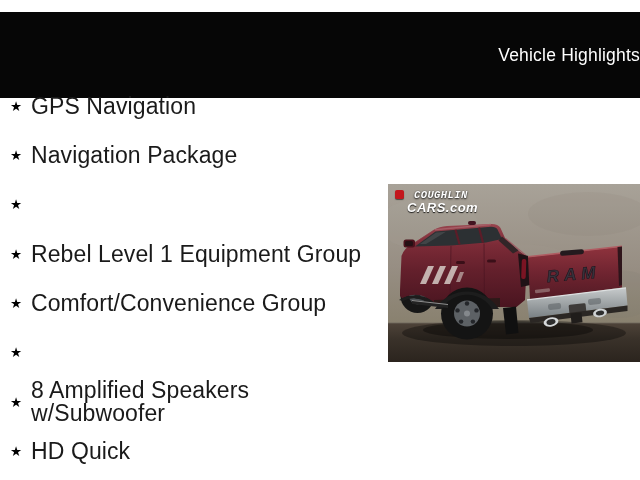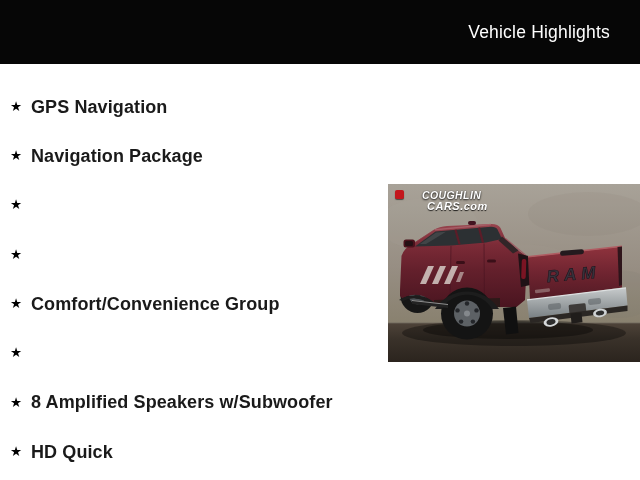--- a/index.html
+++ b/index.html
@@ -2,61 +2,61 @@
 <html><head>
 <meta charset="utf-8">
 <style>
   html,body{margin:0;padding:0;}
   body{
     width:640px;height:480px;position:relative;overflow:hidden;
     background:#ffffff;
     font-family:"Liberation Sans", sans-serif;
   }
   .header{
-    position:absolute;left:0;top:0;width:640px;height:64px;
+    position:absolute;left:0;top:12px;width:640px;height:86px;
     background:#060606;
     display:flex;align-items:center;justify-content:flex-end;
-    padding-right:30px;box-sizing:border-box;
+    box-sizing:border-box;
   }
   .header-title{
     color:#ffffff;font-size:17.5px;letter-spacing:.2px;font-weight:400;
   }
   .highlight-list{
     position:absolute;left:0;top:82px;width:380px;
   }
   .highlight-row{
     height:49.3px;display:flex;align-items:center;padding-left:10px;
   }
   .star{
     width:21px;font-size:13.5px;color:#000;line-height:1;
     font-family:"DejaVu Sans", sans-serif;flex:0 0 21px;
   }
   .hl-label{
-    font-size:18px;color:#1a1a1a;line-height:1;letter-spacing:.1px;font-weight:bold;
+    font-size:23px;color:#1a1a1a;line-height:1;letter-spacing:.1px;
   }
   .photo{
     position:absolute;left:388px;top:184px;width:252px;height:178px;
     overflow:hidden;background:#9a948a;
   }
   .photo svg{display:block;}
   .watermark{
     position:absolute;left:7px;top:6px;color:#ffffff;
     font-style:italic;font-weight:bold;line-height:1;
   }
-  .wm-row{display:flex;align-items:flex-start;gap:18px;}
+  .wm-row{display:flex;align-items:flex-start;gap:10px;font-family:Liberation Mono, monospace;}
   .wm-icon{
     width:9px;height:9px;background:#c3161c;border-radius:2px;
     box-shadow:0 1px 1px rgba(0,0,0,.55);flex:0 0 9px;
   }
   .wm-brand{
     font-size:10.5px;letter-spacing:.4px;
     text-shadow:0 1px 2px rgba(0,0,0,.85), 0 0 1px rgba(0,0,0,.6);
   }
   .wm-sub{
-    font-size:11px;margin-left:32px;margin-top:0px;letter-spacing:.5px;
+    font-size:13px;margin-left:12px;margin-top:0px;letter-spacing:.5px;
     text-shadow:0 1px 1px rgba(0,0,0,.85);
   }
 </style>
 </head>
 <body>
 
 <div class="header">
   <span class="header-title">Vehicle Highlights</span>
 </div>
 
@@ -67,20 +67,21 @@
   </div>
   <div class="highlight-row">
     <span class="star">★</span>
     <span class="hl-label">Navigation Package</span>
   </div>
   <div class="highlight-row">
     <span class="star">★</span>
   </div>
   <div class="highlight-row">
     <span class="star">★</span>
+    <span class="hl-label">Rebel Level 1 Equipment Group</span>
   </div>
   <div class="highlight-row">
     <span class="star">★</span>
     <span class="hl-label">Comfort/Convenience Group</span>
   </div>
   <div class="highlight-row">
     <span class="star">★</span>
   </div>
   <div class="highlight-row">
     <span class="star">★</span>

